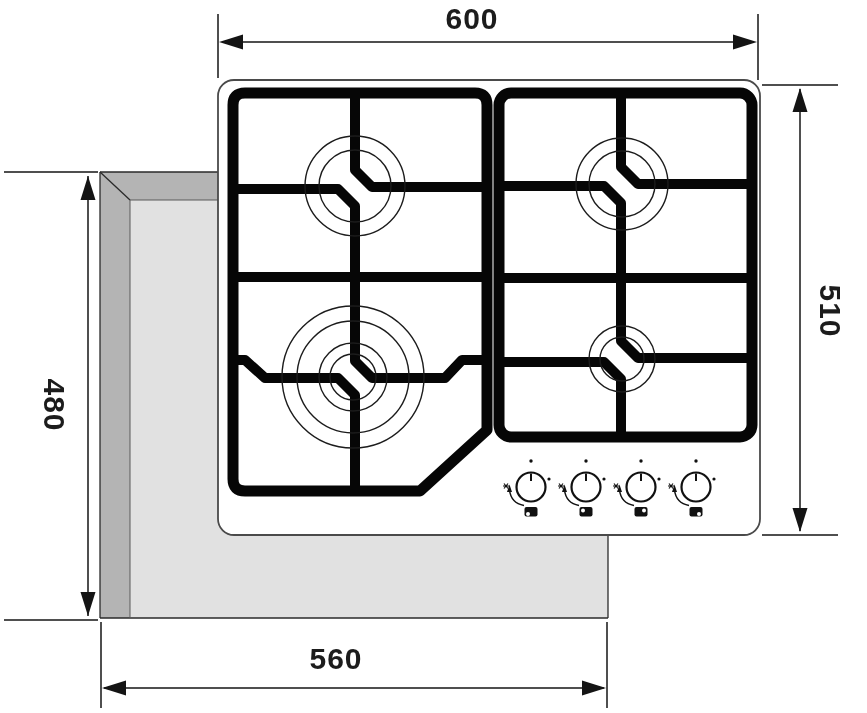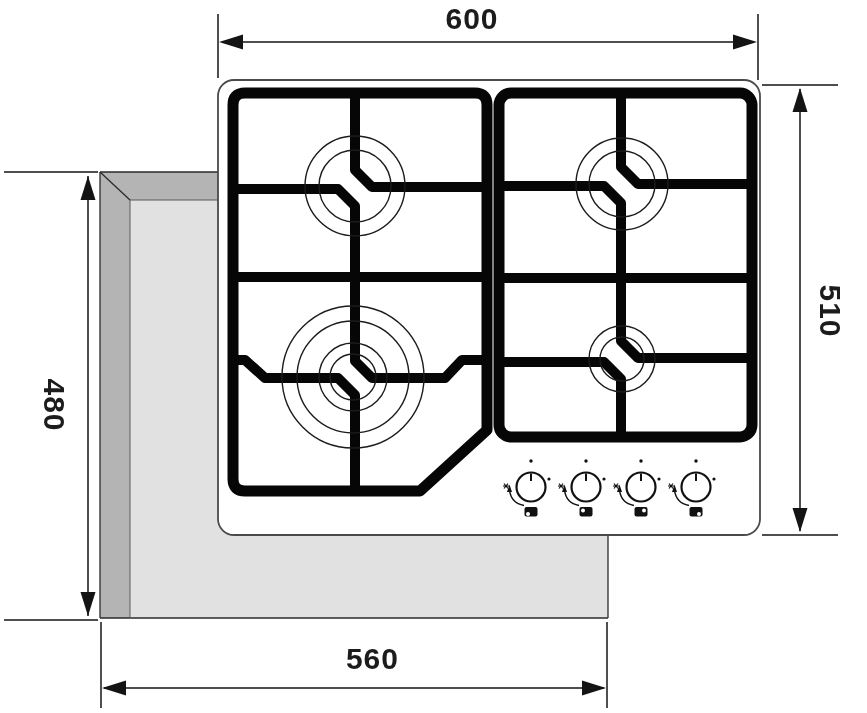--- a/index.html
+++ b/index.html
@@ -185,15 +185,15 @@
     </g>
 
   </svg>
 
   <div class="dim-label" style="left:432px;top:2px;">600</div>
 
   <div class="dim-label rot90" style="left:790px;top:294px;">510</div>
 
   <div class="dim-label rot90" style="left:14px;top:388px;">480</div>
 
-  <div class="dim-label" style="left:319px;top:642px;text-align:right;">560</div>
+  <div class="dim-label" style="left:296px;top:642px;">560</div>
 
 </div>
 
 </body></html>

